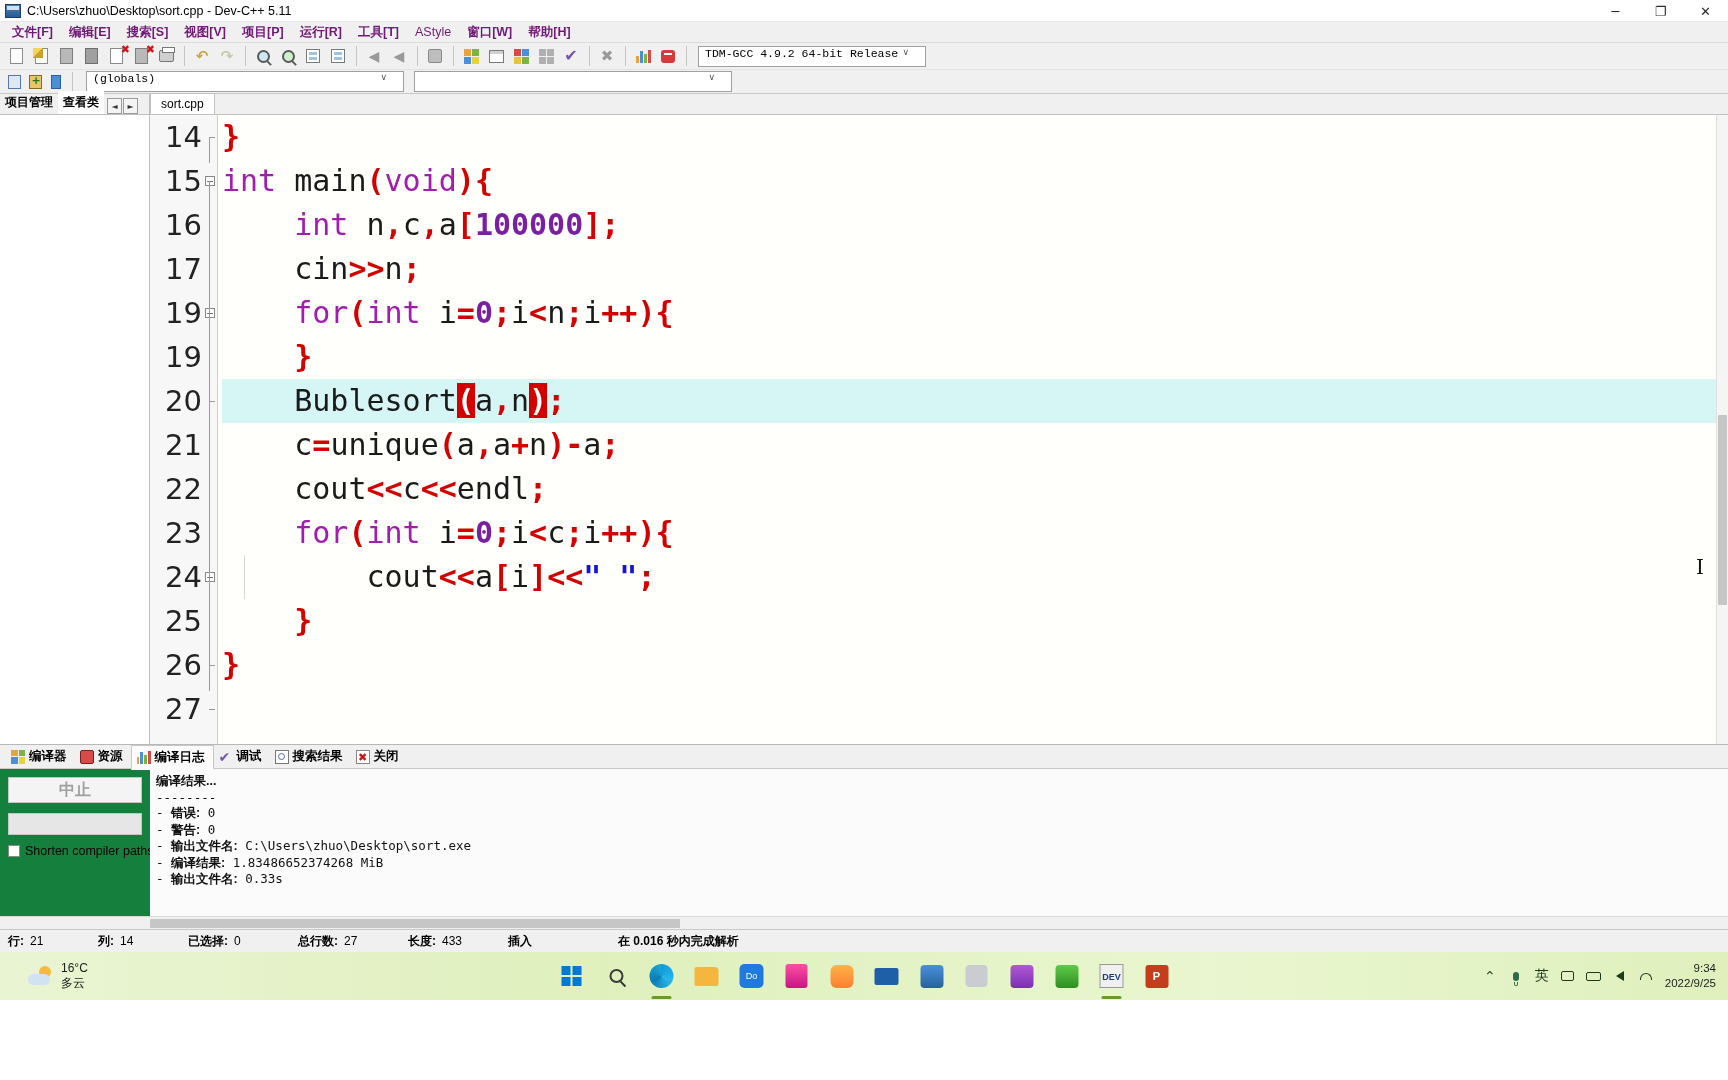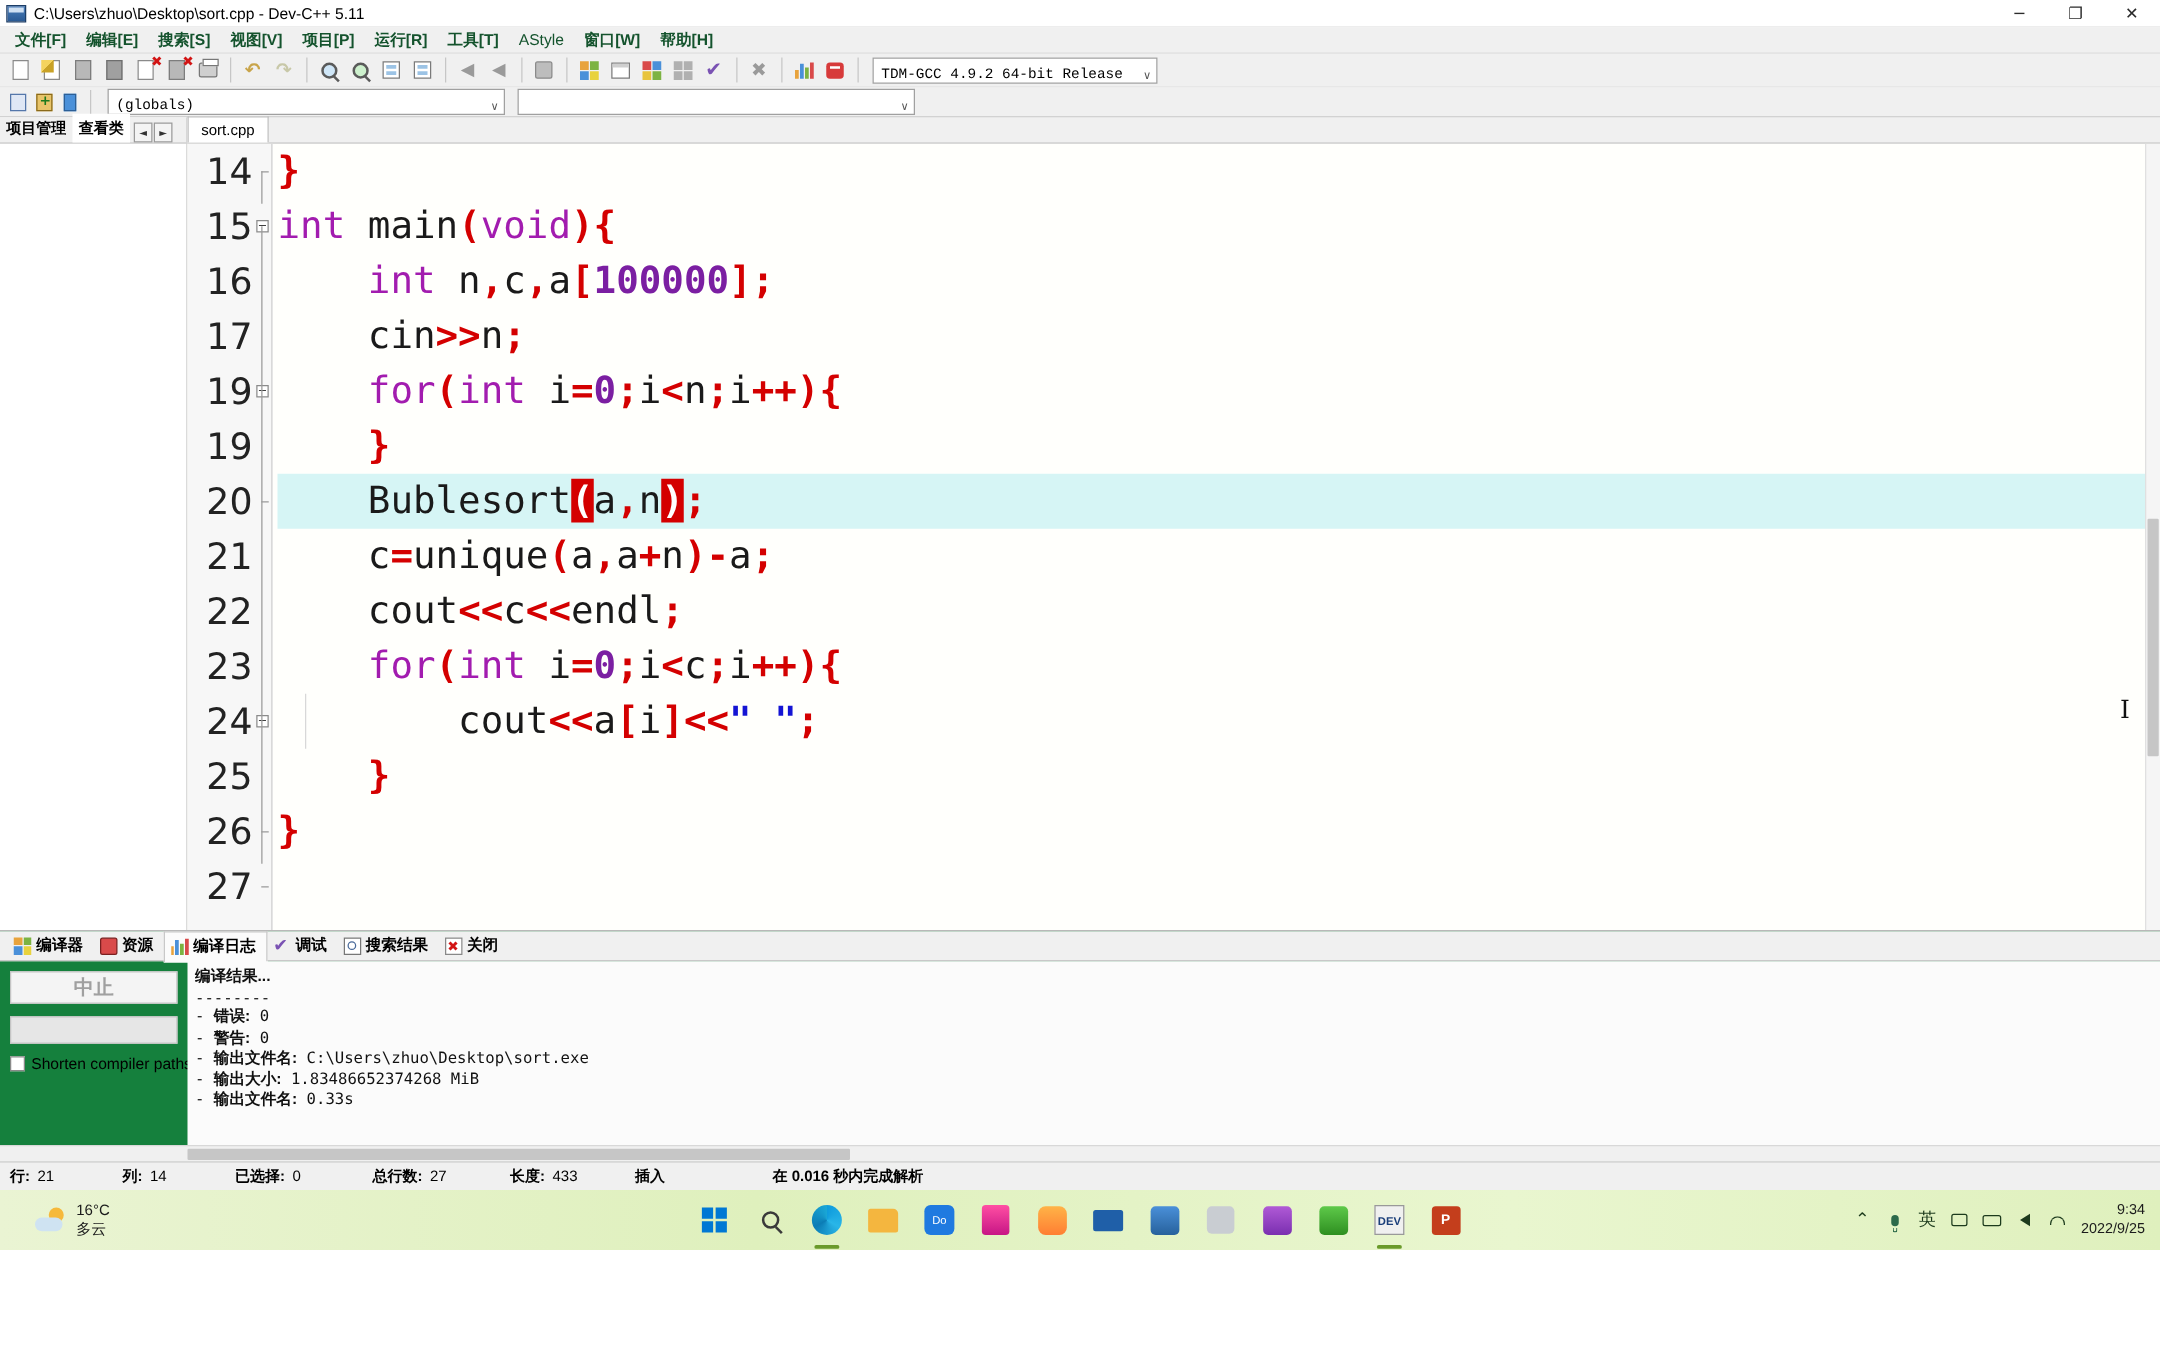--- a/index.html
+++ b/index.html
@@ -34,21 +34,21 @@
     font-size: 13px; color: #2b2b2b; font-family: "DejaVu Sans", sans-serif;
   }
 
   
   #menubar {
     height: 21px; background: #f0f0f0;
     display: flex; align-items: center; padding-left: 4px;
     border-bottom: 1px solid #dcdcdc;
   }
   .menu-item {
-    font-size: 12.5px; color: #14532d; padding: 2px 8px; white-space: nowrap;
+    font-size: 12.5px; color: #701a75; padding: 2px 8px; white-space: nowrap;
     font-weight: bold;
   }
   .menu-item.latin { font-weight: normal; font-size: 12.5px; }
 
   
   #toolbar1 {
     height: 27px; background: #f0f0f0; display: flex; align-items: center;
     padding-left: 4px; border-bottom: 1px solid #e3e3e3;
   }
   #toolbar2 {
@@ -96,23 +96,23 @@
   .i-win:before{content:"";display:block;height:3px;background:#cfcfcf;}
   .i-check{font-size:16px;color:#7a52b3;font-weight:bold;font-family:"DejaVu Sans",sans-serif;line-height:1;}
   .i-x{font-size:15px;color:#9a9a9a;font-weight:bold;font-family:"DejaVu Sans",sans-serif;line-height:1;}
   .i-bars{width:15px;height:14px;display:flex;align-items:flex-end;gap:1px;}
   .i-bars i{width:3px;display:block;}
   .i-bug{width:14px;height:13px;background:#d73a3a;border-radius:3px;position:relative;}
   .i-bug:before{content:"";position:absolute;left:3px;top:3px;width:8px;height:2px;background:#fff;}
 
   .combo {
     height: 21px; border: 1px solid #a0a0a0; background: #fff;
-    display: flex; align-items: flex-end; justify-content: space-between;
+    display: flex; align-items: flex-start; justify-content: space-between;
     font-size: 11.5px; font-family: "Liberation Mono", monospace;
-    padding: 0 4px 0 6px; color: #000;
+    padding: 0 16px 0 6px; color: #000;
   }
   .combo .caret { font-size: 9px; color: #555; font-family:"DejaVu Sans",sans-serif;}
   #compiler-combo { width: 228px; margin-left: 6px; }
   #globals-combo { width: 318px; margin-left: 8px; }
   #scope-combo  { width: 318px; margin-left: 10px; border-color:#a0a0a0;}
 
   .tb2-ico { width:20px;height:19px;margin-right:1px;display:flex;align-items:center;justify-content:center;flex:none;}
   .i-cls{width:13px;height:14px;background:#dfe7f5;border:1px solid #5577aa;}
   .i-plus{width:13px;height:14px;background:#e8c46a;border:1px solid #8a6a1a;position:relative;}
   .i-plus:before{content:"+";position:absolute;left:2px;top:-2px;font-size:11px;color:#1d7a1d;font-weight:bold;font-family:"DejaVu Sans",sans-serif;}
@@ -537,21 +537,21 @@
 
   <div id="bottom-body">
     <div id="log-left">
       <div id="abort-btn">中止</div>
       <div id="progress-box"></div>
       <div id="shorten-row">
         <span id="shorten-box"></span>
         <span id="shorten-label">Shorten compiler paths</span>
       </div>
     </div>
-    <div id="log-text"><div><span class="log-cn">编译结果...</span></div><div>--------</div><div>- <span class="log-cn">错误:</span> 0</div><div>- <span class="log-cn">警告:</span> 0</div><div>- <span class="log-cn">输出文件名:</span> C:\Users\zhuo\Desktop\sort.exe</div><div>- <span class="log-cn">输出大小:</span> 1.83486652374268 MiB</div><div>- <span class="log-cn">输出文件名:</span> 0.33s</div></div>
+    <div id="log-text"><div><span class="log-cn">编译结果...</span></div><div>--------</div><div>- <span class="log-cn">错误:</span> 0</div><div>- <span class="log-cn">警告:</span> 0</div><div>- <span class="log-cn">输出文件名:</span> C:\Users\zhuo\Desktop\sort.exe</div><div>- <span class="log-cn">编译结果:</span> 1.83486652374268 MiB</div><div>- <span class="log-cn">输出文件名:</span> 0.33s</div></div>
   </div>
 
   <div id="log-hscroll">
     <div id="log-hthumb"></div>
   </div>
 </div>
 
 <div id="statusbar">
     <div class="sb-cell" style="min-width: 90px;">
       <span class="sb-key">行:</span>

